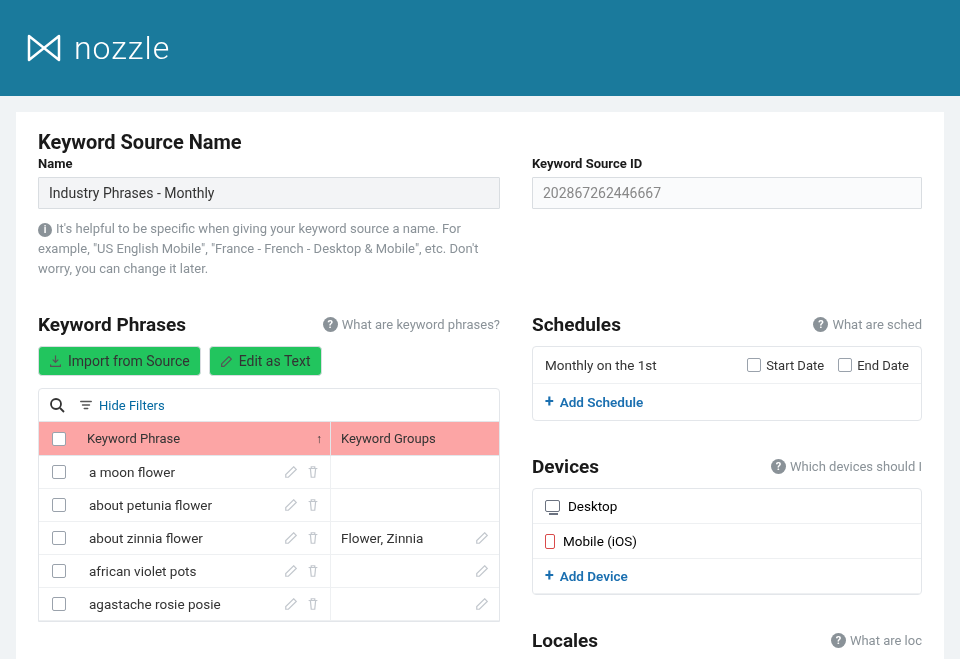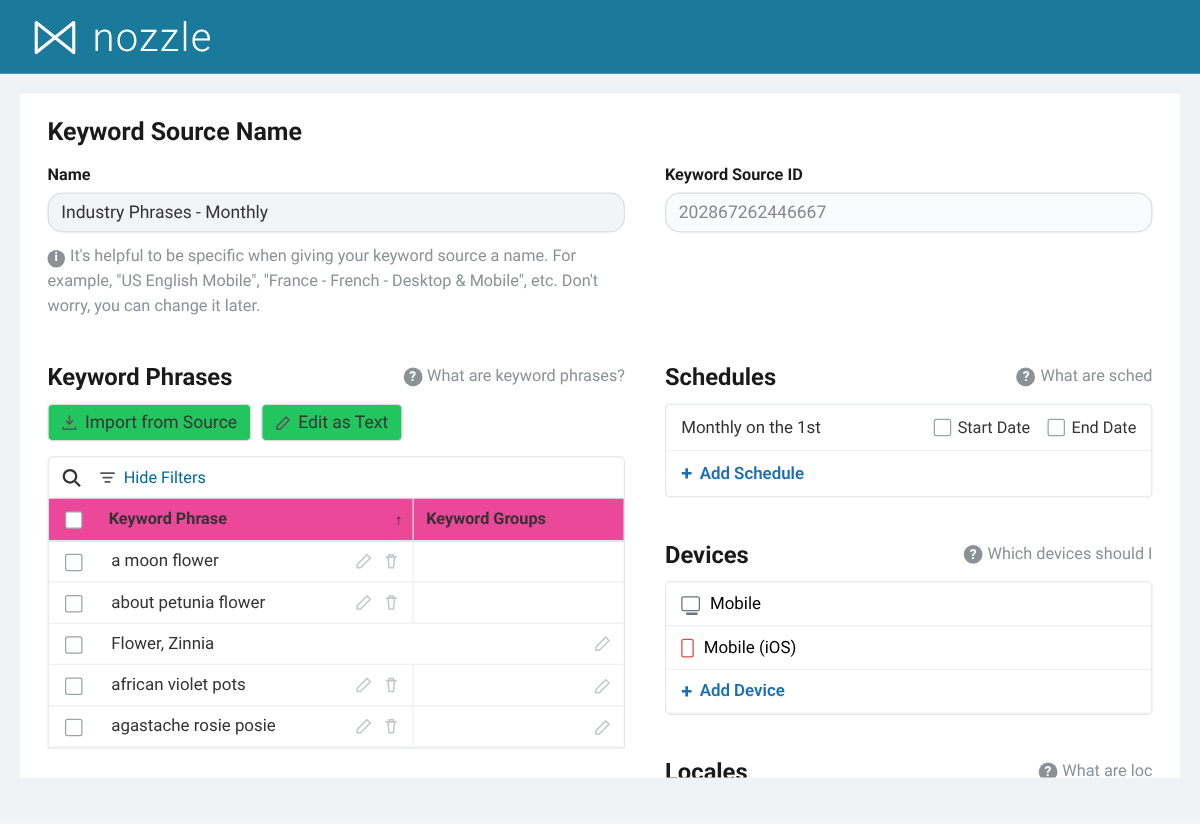--- a/index.html
+++ b/index.html
@@ -1,49 +1,49 @@
 <!DOCTYPE html>
 <html><head>
 <meta charset="utf-8">
 <style>
 *{box-sizing:border-box;margin:0;padding:0;font-family:-apple-system,BlinkMacSystemFont,"Segoe UI",Roboto,Helvetica,Arial,sans-serif}
 body{background:#f0f3f5;width:960px;height:659px;overflow:hidden}
-.header{background:#1a7a9c;height:59px;display:flex;align-items:center;padding:16px 24px}
+.header{background:#1a7a9c;height:96px;display:flex;align-items:center;padding:16px 24px}
 .logo{display:flex;align-items:center;gap:10px;color:#fff}
 .logo-text{font-size:32px;font-weight:300;letter-spacing:1px}
 .main{background:#fff;margin:16px;padding:18px 22px;height:calc(100% - 112px);position:relative;overflow:hidden}
-.h1{font-size:20px;font-weight:700;color:#1a1a1a;margin-bottom:16px}
+.h1{font-size:20px;font-weight:700;color:#1a1a1a;margin-bottom:2px}
 .row{display:flex;gap:32px}
 .col-l{flex:0 0 462px}
 .col-r{flex:1}
 .label{font-size:13px;font-weight:700;color:#1a1a1a;margin-bottom:6px}
-.input{width:100%;height:32px;background:#f3f4f6;border:1px solid #d9dde1;border-radius:12px;padding:0 10px;font-size:14px;color:#333}
+.input{width:100%;height:32px;background:#f3f4f6;border:1px solid #d9dde1;border-radius:1px;padding:0 10px;font-size:14px;color:#333}
 .input-ro{color:#888;background:#fafbfc}
 .hint{font-size:13px;color:#8a9298;margin-top:10px;line-height:1.55}
 .info-icon{display:inline-block;width:14px;height:14px;background:#8a9298;border-radius:50%;color:#fff;font-size:10px;text-align:center;line-height:14px;margin-right:4px;font-style:normal;font-weight:700}
 .section-head{display:flex;align-items:center;justify-content:space-between;margin-top:34px;margin-bottom:10px}
 .section-title{font-size:19px;font-weight:700;color:#1a1a1a}
 .help{font-size:13px;color:#8a9298;display:flex;align-items:center;gap:4px}
 .q-icon{display:inline-block;width:15px;height:15px;border-radius:50%;background:#8a9298;color:#fff;font-size:11px;text-align:center;line-height:15px;font-weight:700}
 .toolbar{display:flex;gap:8px;margin-bottom:12px}
 .btn{display:inline-flex;align-items:center;gap:6px;background:#22c55e;border:1px solid #d9dde1;border-radius:4px;padding:6px 10px;font-size:14px;color:#333;cursor:pointer}
 .table-wrap{border:1px solid #e3e6ea;border-radius:4px 4px 0 0;overflow:hidden}
 .table-top{display:flex;align-items:center;padding:8px 10px;gap:14px;border-bottom:1px solid #e3e6ea}
 .search-icon{width:16px;height:16px}
 .filter-btn{display:flex;align-items:center;gap:6px;font-size:13px;color:#0369a1;cursor:pointer}
-.thead{display:flex;background:#ec4899;border-bottom:1px solid #e3e6ea;font-size:13px;font-weight:700;color:#333}
+.thead{display:flex;background:#fca5a5;border-bottom:1px solid #e3e6ea;font-size:13px;font-weight:400;color:#333}
 .th-check{width:40px;display:flex;align-items:center;justify-content:center;padding:9px 0}
 .th-phrase{width:252px;padding:9px 8px;display:flex;align-items:center;justify-content:space-between;border-right:1px solid #e3e6ea}
 .th-groups{flex:1;padding:9px 10px}
 .sort-up{font-size:12px;color:#333}
 .filter-row{display:flex;border-bottom:1px solid #e3e6ea;font-size:13px;color:#6b7280}
 .filter-row .th-check{border-right:0}
 .filter-search{width:252px;padding:8px 10px;border-right:1px solid #e3e6ea;color:#7b8794}
 .filter-select{flex:1;padding:8px 10px;display:flex;align-items:center;justify-content:space-between;color:#7b8794}
-.tbody .tr{display:flex;align-items:flex-end;border-bottom:1px solid #eef0f2;font-size:13.5px;color:#333}
+.tbody .tr{display:flex;align-items:center;border-bottom:1px solid #eef0f2;font-size:13.5px;color:#333}
 .td-check{width:40px;display:flex;justify-content:center;padding:8px 0}
 .td-phrase{width:252px;padding:8px 10px;display:flex;align-items:center;justify-content:space-between;border-right:1px solid #eef0f2}
 .td-groups{flex:1;padding:8px 10px;display:flex;align-items:center;justify-content:space-between}
 .row-actions{display:flex;gap:8px;opacity:.6}
 .cb{width:14px;height:14px;border:1.5px solid #9aa2ac;border-radius:2px;background:#fff;display:inline-block}
 .chevron{font-size:10px;color:#555}
 .right-box{border:1px solid #e3e6ea;border-radius:4px;margin-top:0}
 .right-item{display:flex;align-items:center;justify-content:space-between;padding:10px 12px;font-size:13.5px;color:#333;border-bottom:1px solid #eef0f2}
 .right-item:last-child{border-bottom:0}
 .add-link{color:#1a6fb0;font-weight:600;display:flex;align-items:center;gap:6px;cursor:pointer}
@@ -175,20 +175,35 @@
                       <path d="M3 4h10M6 4V2h4v2M5 4l1 10h4l1-10" stroke="#9aa2ac" stroke-width="1.4" fill="none"></path>
                     </svg>
                   </span>
                 </span>
               </div>
             </div>
             <div class="tr">
               <div class="td-check">
                 <span class="cb"></span>
               </div>
+              <div class="td-phrase">
+                <span>about zinnia flower</span>
+                <span class="row-actions">
+                  <span>
+                    <svg width="14" height="14" viewBox="0 0 16 16">
+                      <path d="M11 2l3 3-9 9H2v-3l9-9z" stroke="#9aa2ac" stroke-width="1.4" fill="none"></path>
+                    </svg>
+                  </span>
+                  <span>
+                    <svg width="14" height="14" viewBox="0 0 16 16">
+                      <path d="M3 4h10M6 4V2h4v2M5 4l1 10h4l1-10" stroke="#9aa2ac" stroke-width="1.4" fill="none"></path>
+                    </svg>
+                  </span>
+                </span>
+              </div>
               <div class="td-groups">
                 <span>Flower, Zinnia</span>
                 <span class="row-actions">
                   <span>
                     <svg width="14" height="14" viewBox="0 0 16 16">
                       <path d="M11 2l3 3-9 9H2v-3l9-9z" stroke="#9aa2ac" stroke-width="1.4" fill="none"></path>
                     </svg>
                   </span>
                 </span>
               </div>
@@ -290,21 +305,21 @@
       <div class="section-head">
         <div class="section-title">Devices</div>
         <div class="help">
             <span class="q-icon">?</span>
             <span>Which devices should I</span>
           </div>
       </div>
       <div class="right-box">
         <div class="dev-item">
             <span class="dev-icon-desktop"></span>
-            <span>Mobile</span>
+            <span>Desktop</span>
           </div>
         <div class="dev-item">
             <span class="dev-icon-mobile"></span>
             <span>Mobile (iOS)</span>
           </div>
         <div class="dev-item">
             <div class="add-link">
               <span class="plus">+</span>
               <span>Add Device</span>
             </div>

